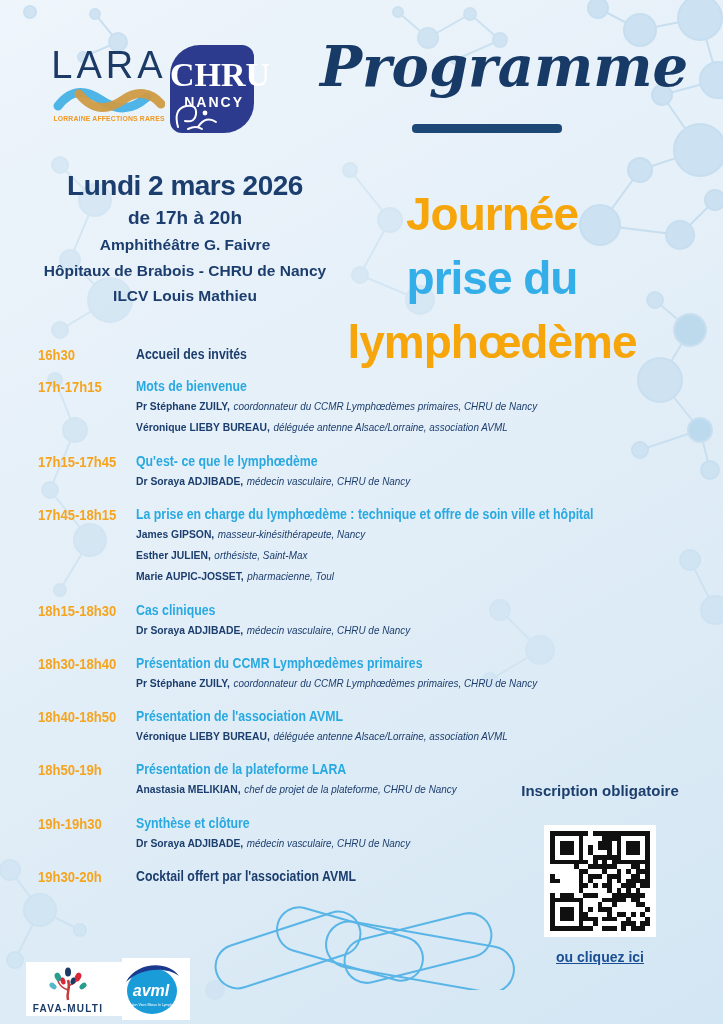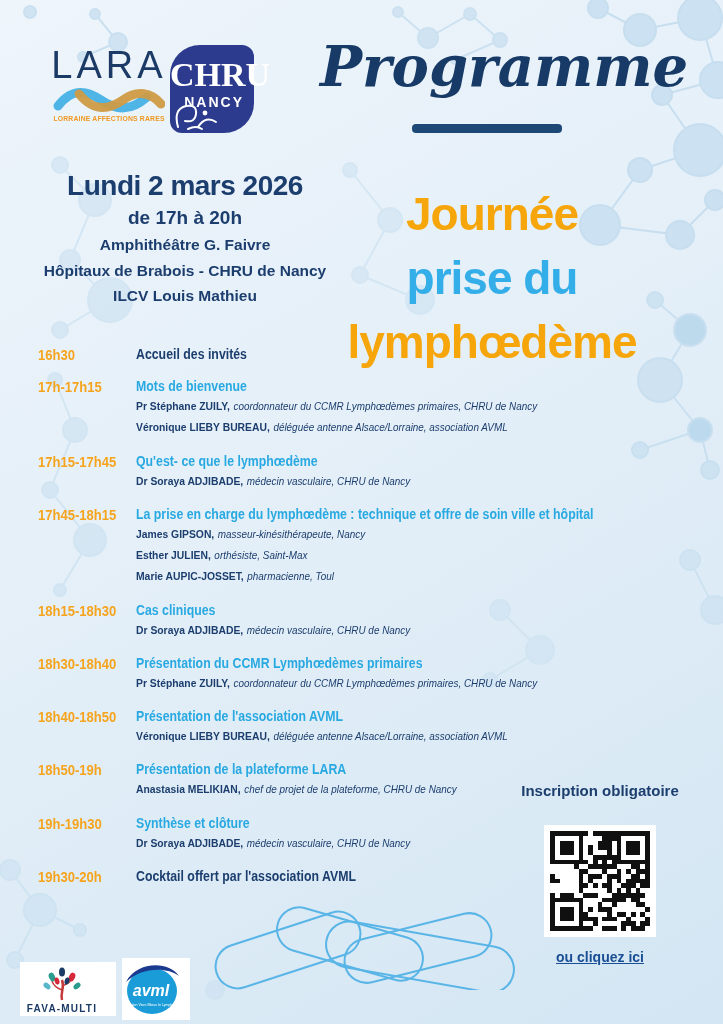--- a/index.html
+++ b/index.html
@@ -64,21 +64,21 @@
   .qr{width:112px;height:112px;margin:26px auto 0;background:#fff;padding:6px;
     box-sizing:border-box;display:grid;
     grid-template-columns:repeat(21,1fr);grid-template-rows:repeat(21,1fr);}
   .qm{background:#fff;}
   .qm.on{background:#101010;}
   .reg-link{display:inline-block;margin-top:12px;font-size:14px;font-weight:bold;
     color:#1a4f96;text-decoration:underline;cursor:pointer;}
 
   
   .waves-deco{position:absolute;left:205px;top:902px;}
-  .fava-logo{position:absolute;left:20px;top:962px;width:96px;height:54px;background:#fff;}
+  .fava-logo{position:absolute;left:26px;top:962px;width:96px;height:54px;background:#fff;}
   .avml-logo{position:absolute;left:122px;top:958px;width:68px;height:62px;background:#fff;}
 </style>
 </head>
 <body>
 
 <div class="page">
 
   <svg class="molecules" viewBox="0 0 723 1024">
     <g stroke="#bfdaed" stroke-width="2" fill="#c6def0">
       <g opacity=".75">

